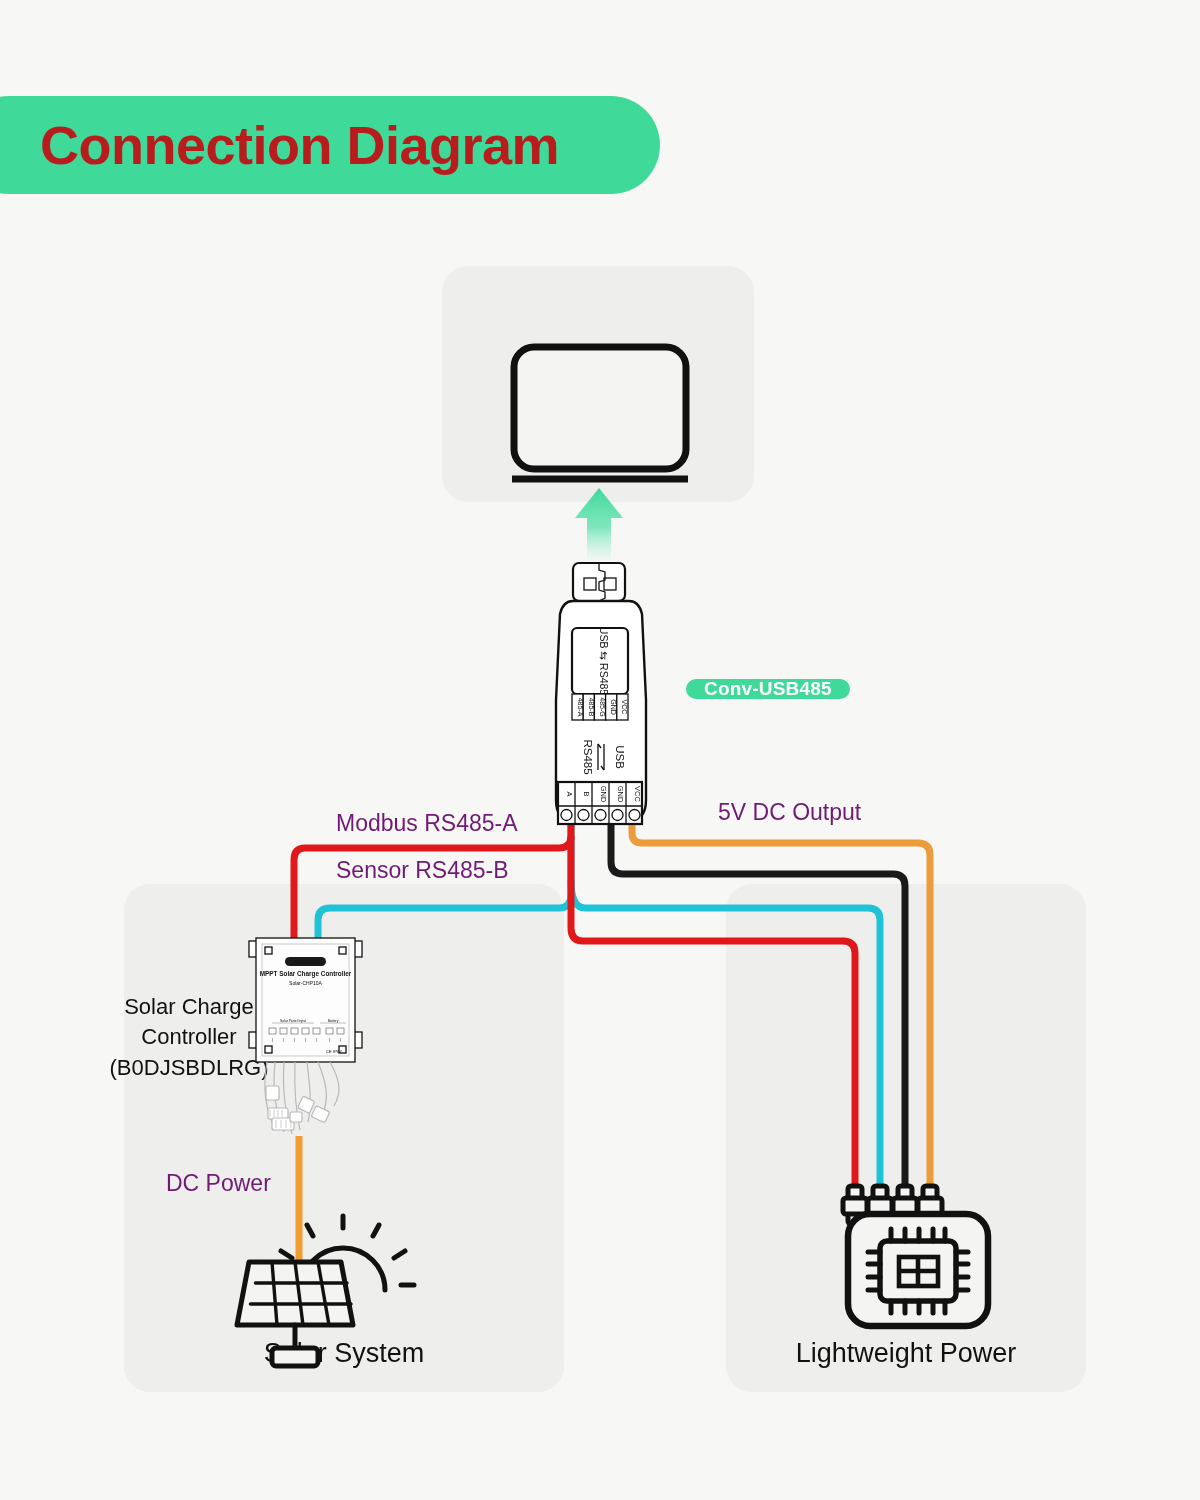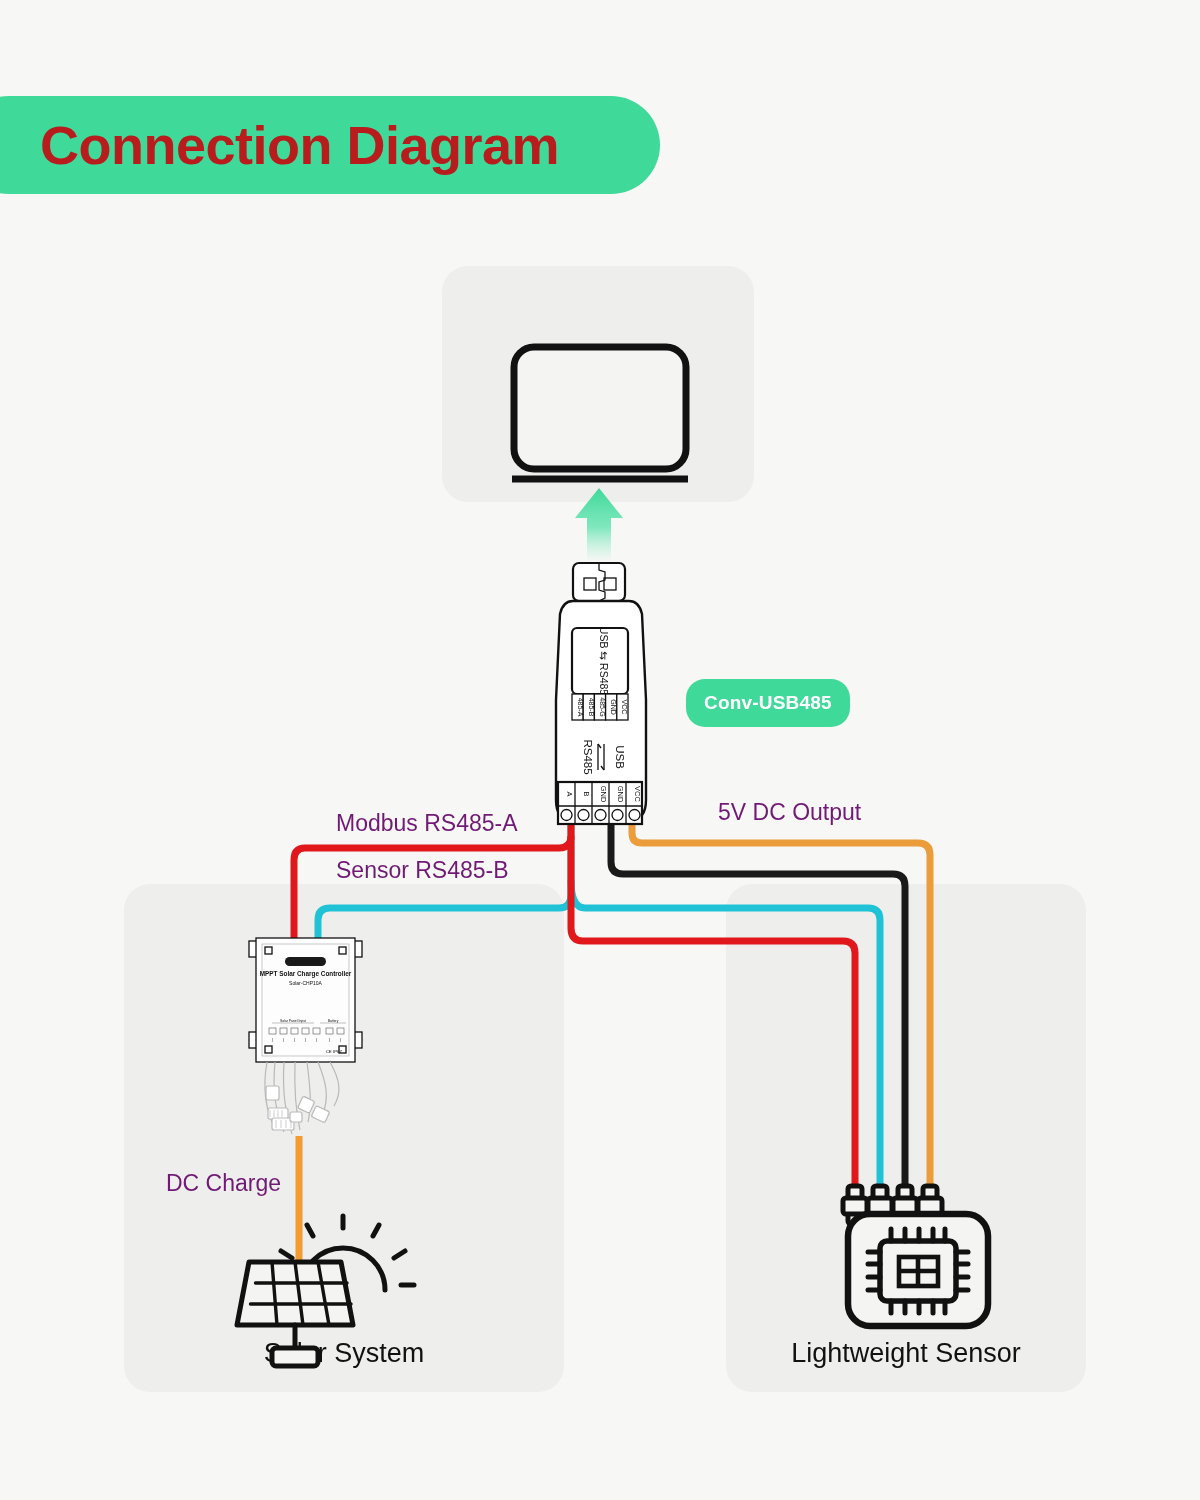--- a/index.html
+++ b/index.html
@@ -74,21 +74,21 @@
     text-align: center;
     font-size: 22px;
     line-height: 1.38;
     color: #111111;
   }
 
   
   #conv-badge {
     position: absolute;
     left: 686px; top: 679px;
-    height: 48px;
+    height: 20px;
     padding: 0 18px;
     background: #3fd99a;
     border-radius: 19px;
     display: flex; align-items: center;
     color: #ffffff;
     font-size: 19px;
     font-weight: bold;
     letter-spacing: 0.2px;
   }
 
@@ -355,25 +355,30 @@
       </g>
 
       <rect x="899" y="1257" width="39" height="29" fill="none" stroke="#111111" stroke-width="4.6"></rect>
       <line x1="918" y1="1257" x2="918" y2="1286" stroke="#111111" stroke-width="4.6"></line>
       <line x1="899" y1="1271" x2="938" y2="1271" stroke="#111111" stroke-width="4.6"></line>
     </g>
 
   </svg>
 
   <div class="panel-caption" id="solar-caption">Solar System</div>
-  <div class="panel-caption" id="sensor-caption">Lightweight Sensor</div>
+  <div class="panel-caption" id="sensor-caption">Lightweight Power</div>
 
   <div class="wire-label" id="label-485a">Modbus RS485-A</div>
   <div class="wire-label" id="label-485b">Sensor RS485-B</div>
   <div class="wire-label" id="label-5v">5V DC Output</div>
-  <div class="wire-label" id="label-dcpwr">DC Charge</div>
-
+  <div class="wire-label" id="label-dcpwr">DC Power</div>
+
+  <div id="ctrl-label">
+    <div>Solar Charge</div>
+    <div>Controller</div>
+    <div>(B0DJSBDLRG)</div>
+  </div>
 
   <div id="conv-badge">
     <span>Conv-USB485</span>
   </div>
 
 </div>
 
 </body></html>

